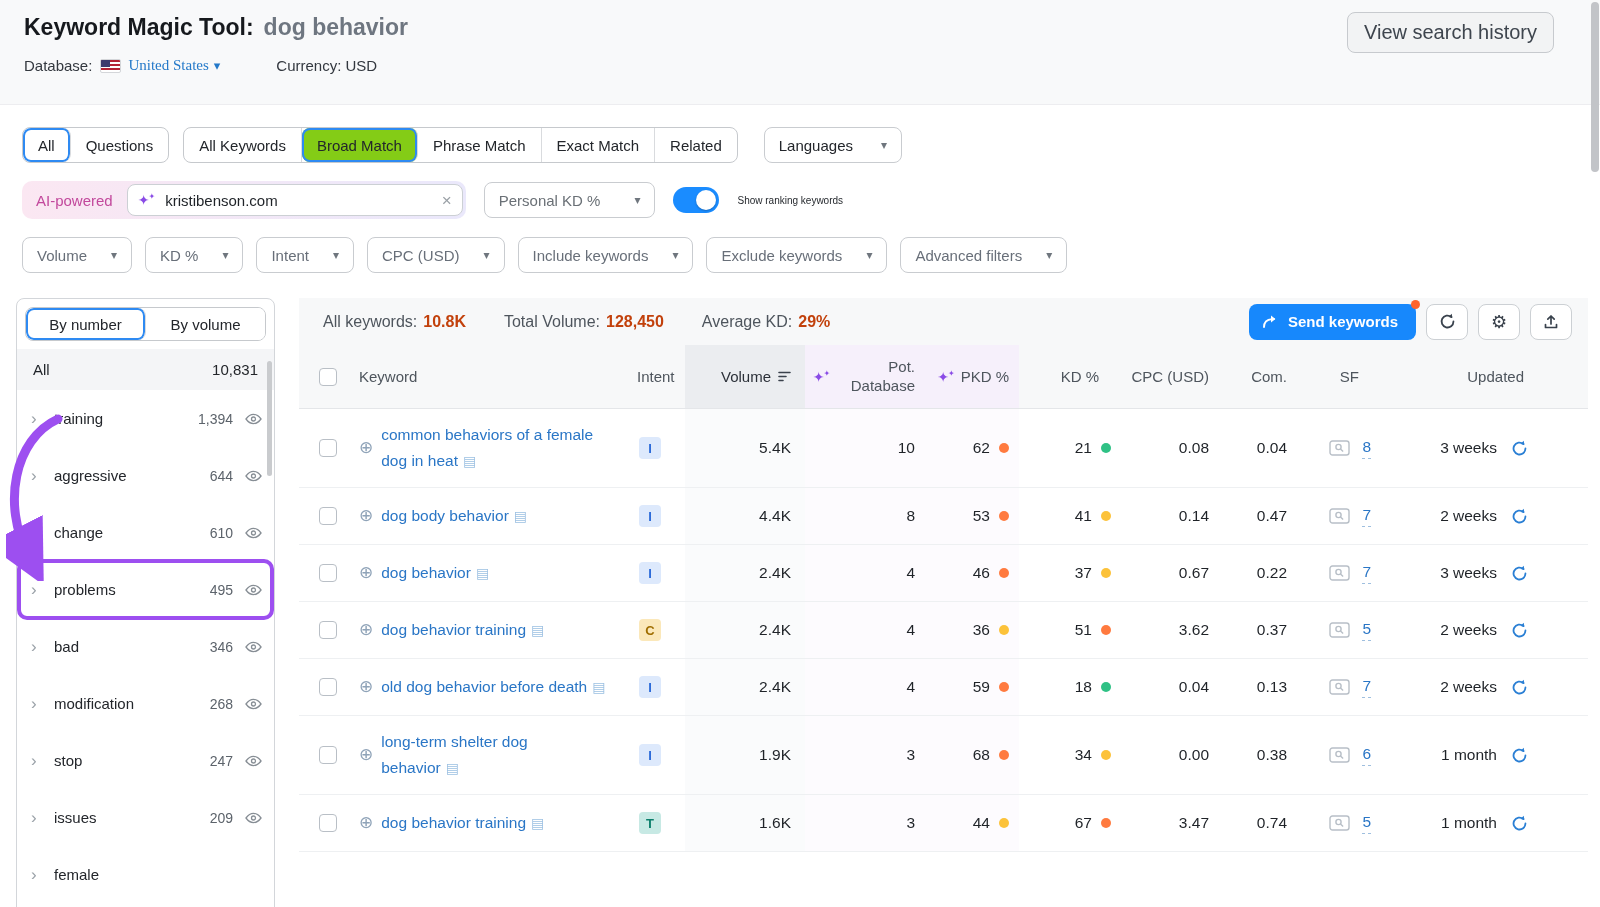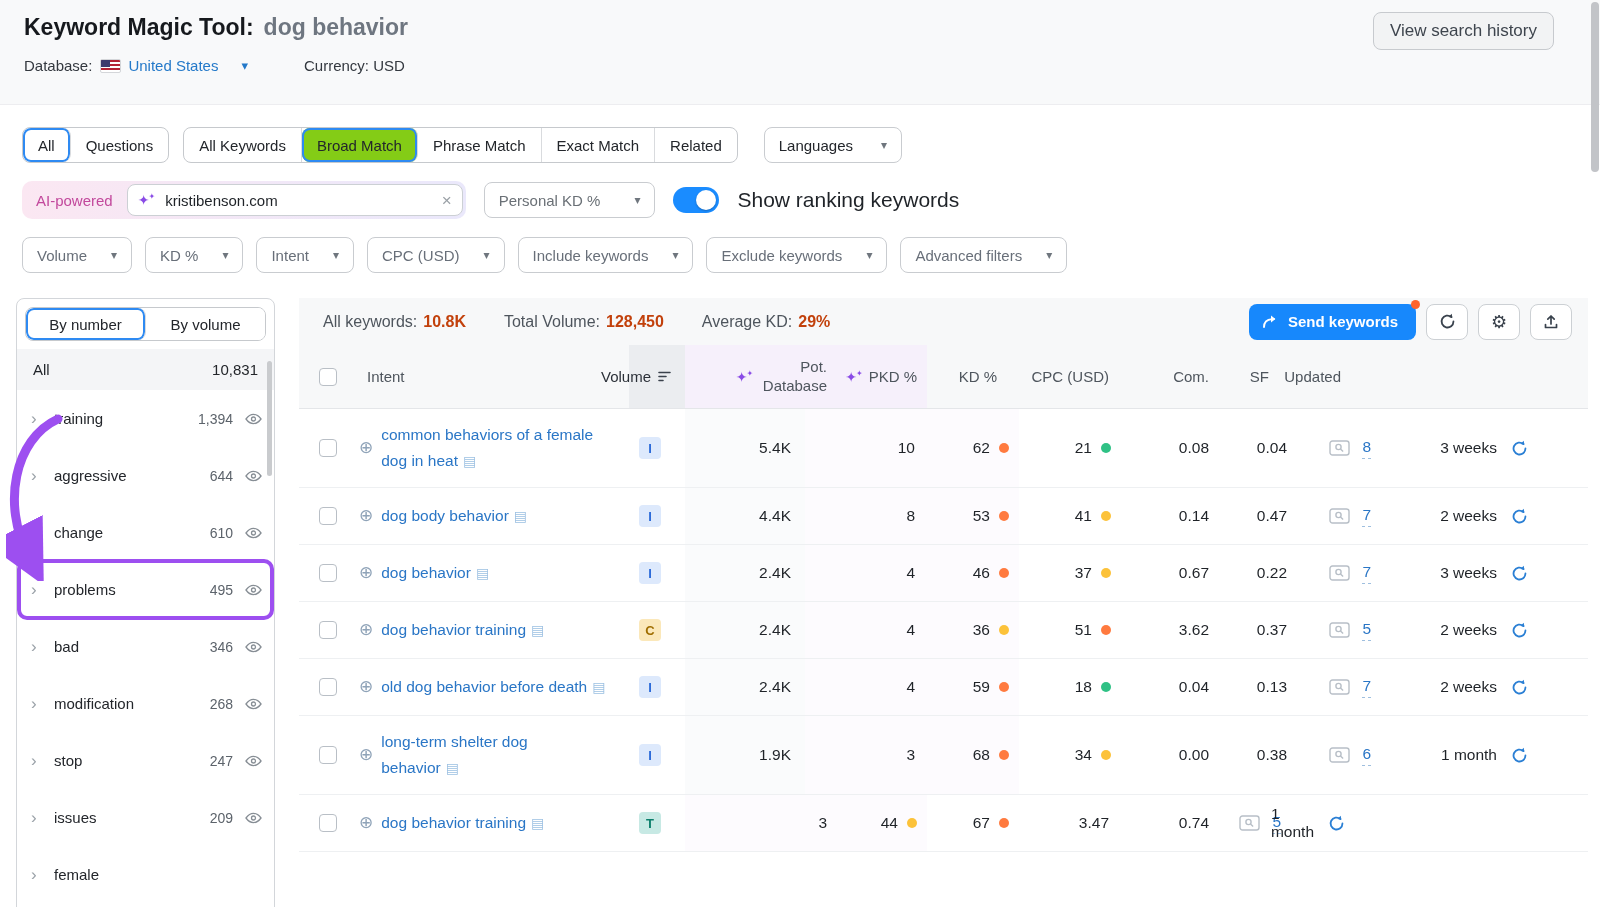--- a/index.html
+++ b/index.html
@@ -20,32 +20,32 @@
     padding: 14px 40px 0 24px;
     position: relative;
     border-bottom: 1px solid #ededf0;
   }
   .title-row { display:flex; align-items:center; }
   .page-title { font-size: 23px; font-weight: 700; color:#16191d; }
   .page-title .query { color:#6e7680; font-weight:600; margin-left: 10px; }
   .history-btn {
     position:absolute; right: 46px; top: 12px;
     background:#f2f3f4; border:1px solid #c7cace; border-radius:8px;
-    padding: 8px 16px; font-size: 17px; color:#3e454e; cursor:pointer;
+    padding: 8px 16px; font-size: 20px; color:#3e454e; cursor:pointer;
     font-family: inherit;
   }
   .meta-row { margin-top: 16px; display:flex; align-items:center; font-size:15px; color:#33383f; }
   .meta-label { margin-right: 8px; }
   .flag {
     position:relative; display:inline-block; width:21px; height:14px; margin-right:7px;
     background: repeating-linear-gradient(180deg,#b22234 0 2px,#fff 2px 4px);
     border:1px solid #d4d6d9; border-radius:2px; overflow:hidden;
   }
   .flag::after { content:""; position:absolute; left:0; top:0; width:9px; height:7px; background:#3c3b6e; }
-  .db-link { color:#2479c9; cursor:pointer; display:inline-flex; align-items:center; gap:23px; }
+  .db-link { color:#2479c9; cursor:pointer; display:inline-flex; align-items:center; gap:5px;font-family:Liberation Serif, serif; }
   .chev { color:#2479c9; font-size:13px; }
   .currency { margin-left: 56px; }
 
   
   .tabs-row { display:flex; align-items:center; gap:14px; padding-left:22px; margin-top:22px; height:36px; }
   .seg { display:inline-flex; border:1px solid #c6c9cd; border-radius:8px; background:#fff; height:36px; }
   .seg-btn {
     border:none; background:transparent; font-family:inherit; font-size:15px; color:#23262b;
     padding: 0 15px; cursor:pointer; border-right:1px solid #d9dbde; display:flex; align-items:center;
   }
@@ -70,21 +70,21 @@
     display:flex; align-items:center; gap:9px; width:336px; height:32px;
     background:#fff; border:1px solid #ccd0d4; border-radius:8px; padding:0 10px;
   }
   .sparkle { color:#8a4be6; font-size:14px; line-height:1; position:relative; }
   .sparkle i { font-style:normal; font-size:8px; position:relative; top:-6px; left:-1px; }
   .ai-domain { color:#1f2328; font-size:15px; }
   .clear-x { margin-left:auto; color:#9aa0a6; font-size:17px; cursor:pointer; line-height:1; }
   .kd-select { color:#6a7076; gap:34px; }
   .toggle { width:46px; height:26px; border-radius:13px; background:#1a8cff; position:relative; cursor:pointer; flex:none; }
   .toggle .knob { position:absolute; right:3px; top:3px; width:20px; height:20px; background:#fff; border-radius:50%; box-shadow:0 1px 2px rgba(0,0,0,.25); }
-  .toggle-label { font-size:21px; color:#1f2328; }
+  .toggle-label { font-size:10px; color:#1f2328; }
 
   
   .filters-row { display:flex; align-items:center; gap:13px; padding-left:22px; margin-top:18px; height:36px; }
   .filter-pill { color:#686f79; gap:24px; }
 
   
   .content { display:flex; gap:24px; padding-left:16px; margin-top:25px; height:609px; overflow:hidden; }
 
   
   .sidebar {
@@ -408,20 +408,21 @@
                 <path d="M2.5 10.5v3h11v-3" stroke="#39424d" stroke-width="1.7" fill="none" stroke-linecap="round" stroke-linejoin="round"></path>
               </svg>
           </button>
         </div>
       </div>
 
       <div class="tgrid thead">
         <div>
             <span class="checkbox"></span>
           </div>
+        <div>Keyword</div>
         <div class="h-intent">Intent</div>
         <div class="cell-vol-h">
           <span>Volume</span>
           <span class="sort-ic">
               <svg width="13" height="11" viewBox="0 0 13 11">
                 <path d="M1 1.5h11M1 5.5h7M1 9.5h4" stroke="#3a424c" stroke-width="1.6" stroke-linecap="round"></path>
               </svg>
             </span>
         </div>
         <div class="band-h h-sparkle">
@@ -715,20 +716,21 @@
           <div>
               <span class="checkbox"></span>
             </div>
           <div class="kw-cell">
               <span class="plus-ic">⊕</span>
               <span class="kw-link"><span>dog behavior training</span><span class="serp-chip">▤</span></span>
             </div>
           <div class="c-intent">
               <span class="intent-badge intent-t">T</span>
             </div>
+          <div class="cell-vol">1.6K</div>
           <div class="band"></div>
           <div class="band c-traffic">3</div>
           <div class="band c-dotnum">
               <span>44</span>
               <span class="dot yellow"></span>
             </div>
           <div class="c-dotnum">
               <span>67</span>
               <span class="dot orange"></span>
             </div>

